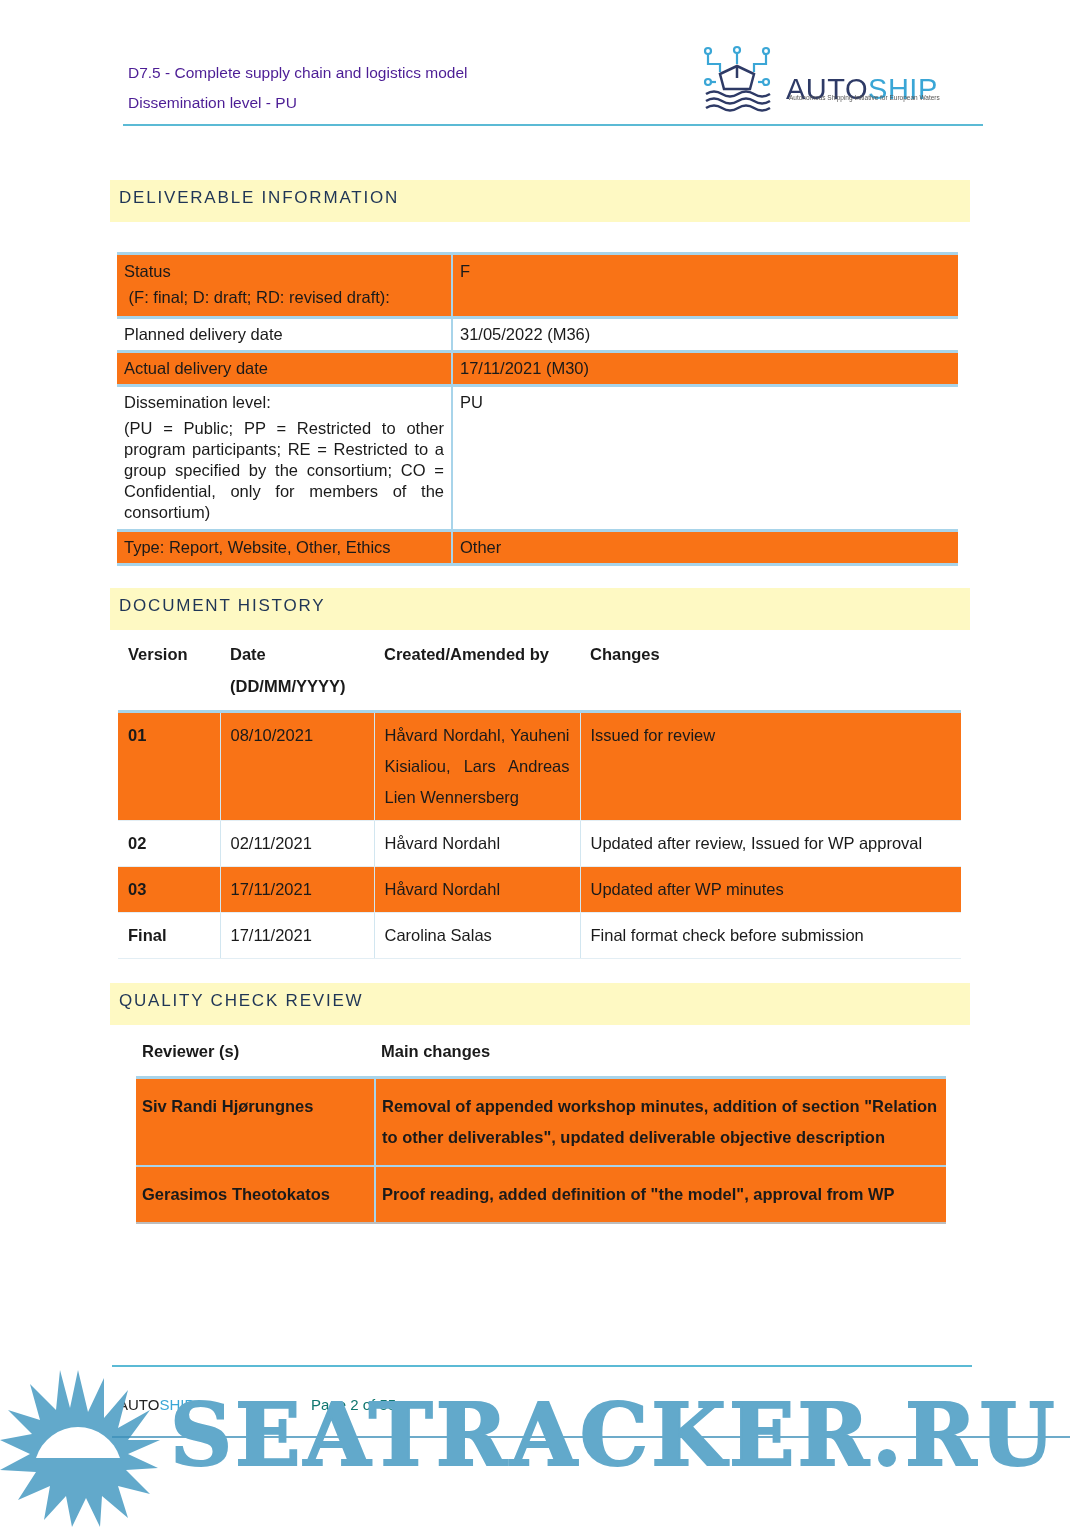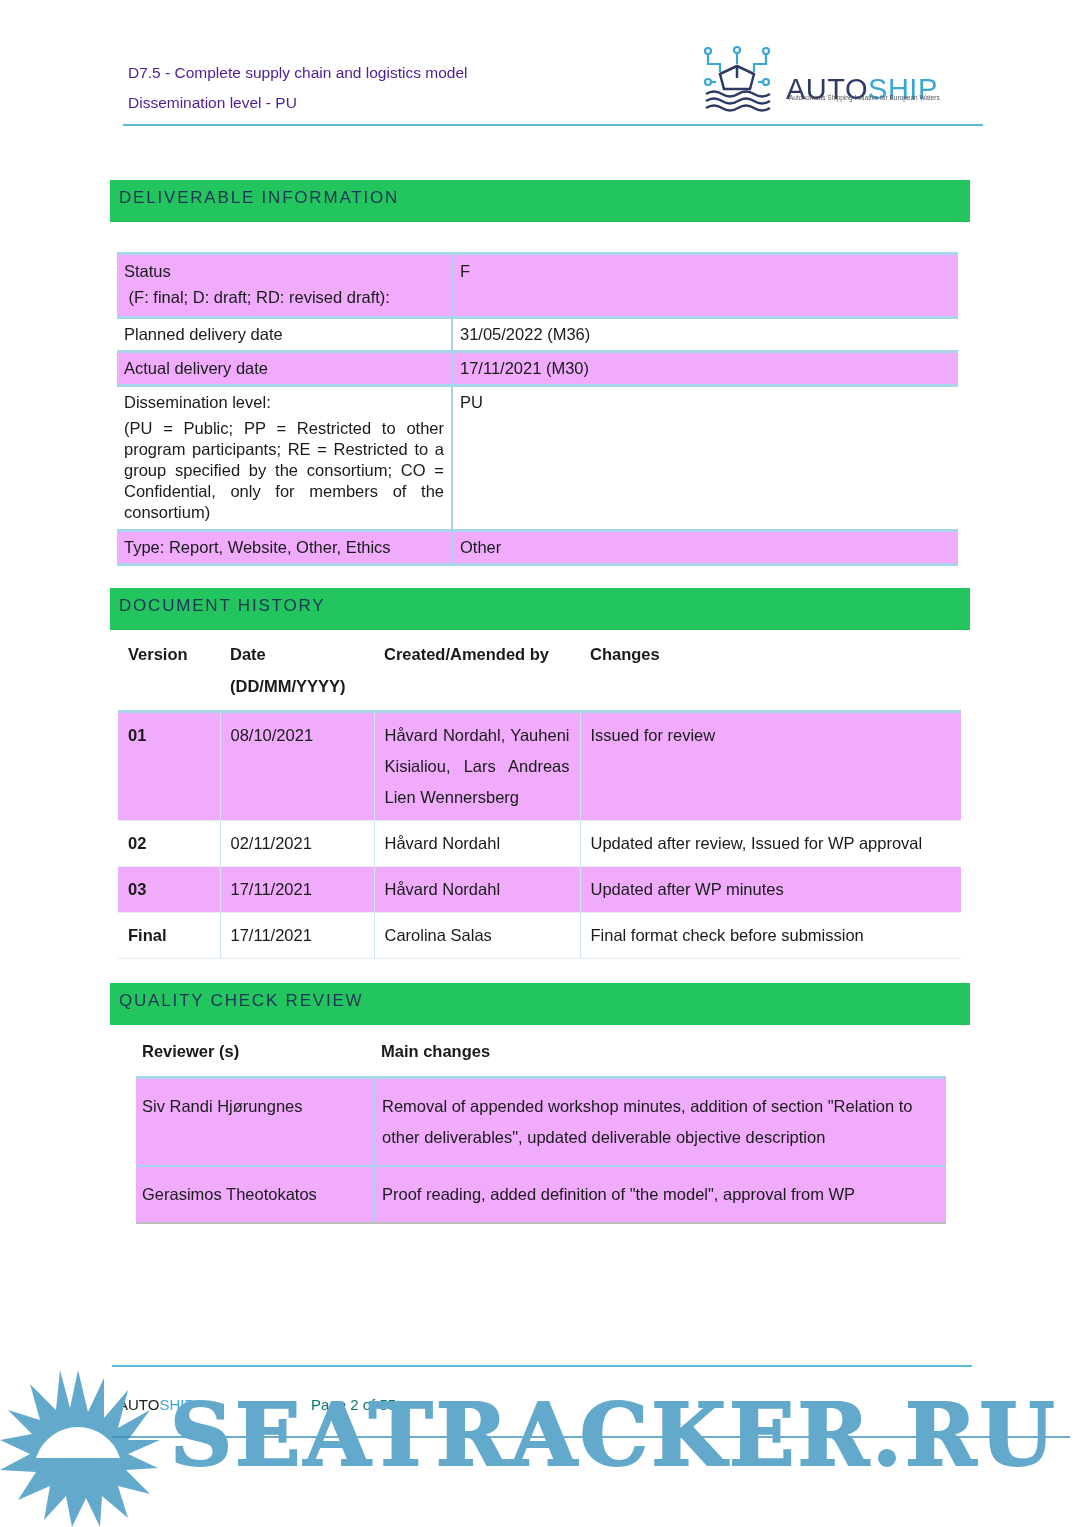--- a/index.html
+++ b/index.html
@@ -4,35 +4,35 @@
 <style>
   html, body { margin:0; padding:0; background:#fff; }
   body { width:1080px; height:1527px; position:relative; overflow:hidden; font-family:"Liberation Sans", sans-serif; color:#1a1a1a; }
   .abs { position:absolute; }
   .hdr-text { font-size:15.5px; color:#4c1d95; }
   .hdr-line { position:absolute; left:123px; top:124px; width:860px; height:2px; background:#5bbad5; }
   .logo-word { font-family:Liberation Sans, sans-serif; font-size:29px; letter-spacing:0.5px; font-weight:300;margin-top:19px; }
   .logo-auto { color:#2e3a66; }
   .logo-ship { color:#3aa6d6; }
   .logo-sub { font-size:6.5px; color:#555; }
-  .section-bar { position:absolute; left:110px; width:860px; background:#22c55e; height:42px; }
+  .section-bar { position:absolute; left:110px; width:860px; background:#fef9c3; height:42px; }
   .section-title { position:absolute; left:9px; top:8px; font-size:17px; letter-spacing:1.8px; color:#1f3556; }
   table { border-collapse:collapse; position:absolute; font-size:16.5px; }
   td, th { vertical-align:top; text-align:left; }
   .info td { padding:6px 7px 6px 7px; border-bottom:3px solid #a8d4ea; }
   .info tr:first-child td { border-top:3px solid #a8d4ea; }
   .info td.c1 { border-right:2px solid #a8d4ea; }
-  .gray { background:#f0abfc; }
+  .gray { background:#f97316; }
   .just { text-align:justify; line-height:21px; }
   .hist th { font-weight:bold; padding:8px 10px; line-height:32px; border-bottom:3px solid #a8d4ea; }
   .hist td { padding:7px 10px; line-height:31px; border-bottom:1px solid #e3eef4; border-right:1px solid #d2e6f0; }
   .hist td:last-child { border-right:none; }
   .hist td.v { font-weight:bold; }
   .qc th { font-weight:bold; padding:10px 6px 14px 6px; border-bottom:3px solid #a8d4ea; line-height:22px;margin-left:22px; }
-  .qc td { padding:12px 6px; line-height:31px; border-bottom:2px solid #a8d4ea; }
+  .qc td { padding:12px 6px; line-height:31px; border-bottom:2px solid #a8d4ea;font-weight:bold; }
   .qc td.c1 { border-right:2px solid #a8d4ea; }
   .qc tr:last-child td { border-bottom:2px solid #bdbdbd; }
   .footer-line { position:absolute; left:112px; top:1365px; width:860px; height:2px; background:#5bbad5; }
   .wm { position:absolute; left:0; top:1370px; width:1080px; height:157px; pointer-events:none; }
 </style>
 </head>
 <body>
 
 <div class="abs hdr-text" style="left:128px; top:64px;">D7.5 - Complete supply chain and logistics model</div>
 <div class="abs hdr-text" style="left:128px; top:94px;">Dissemination level - PU</div>

